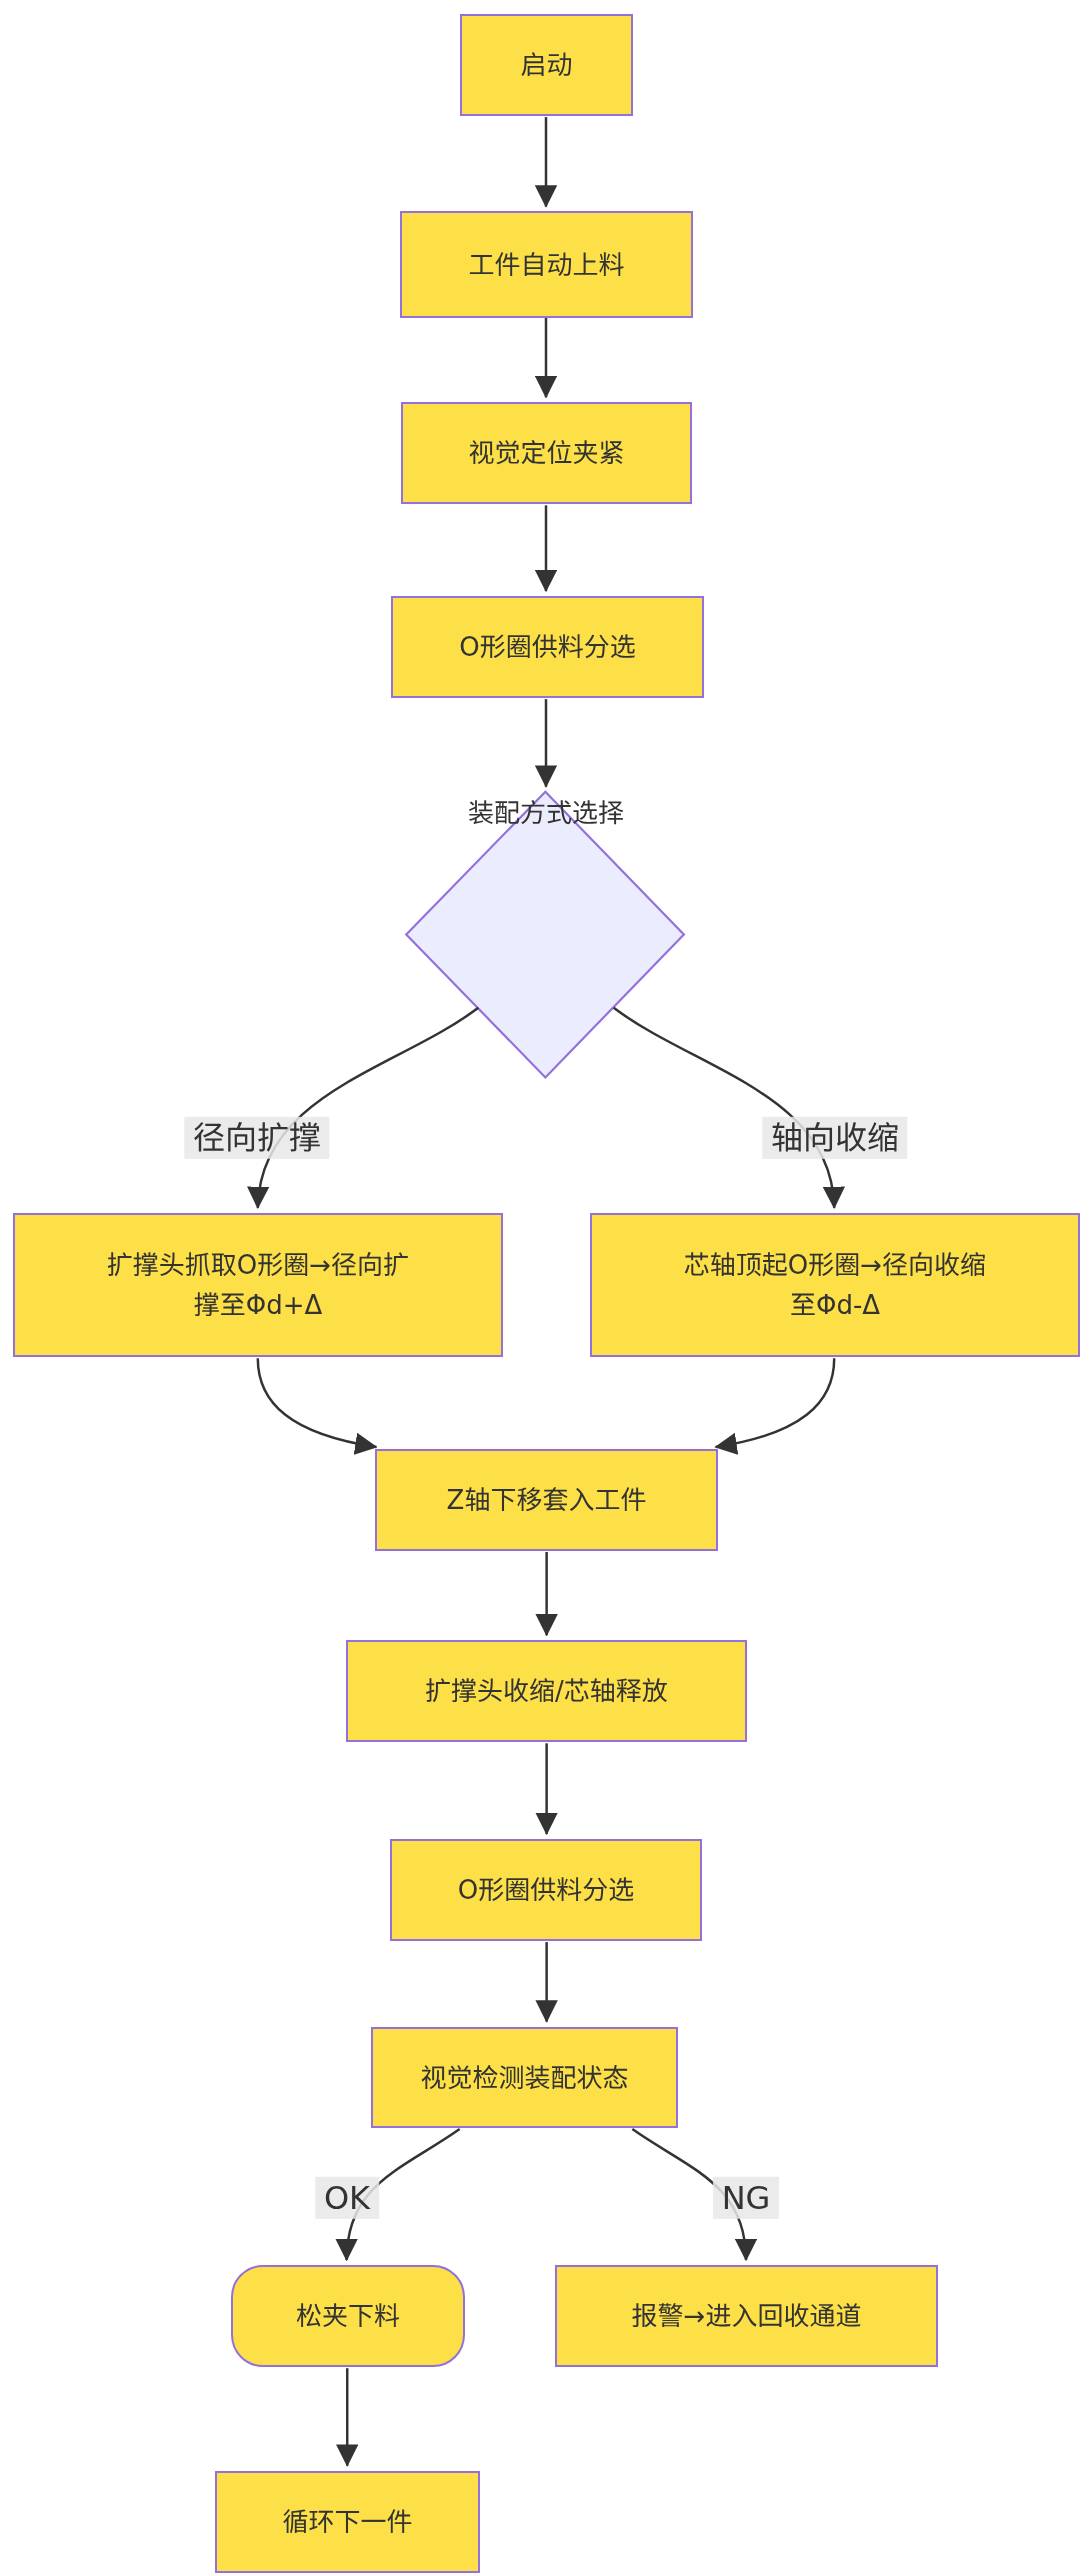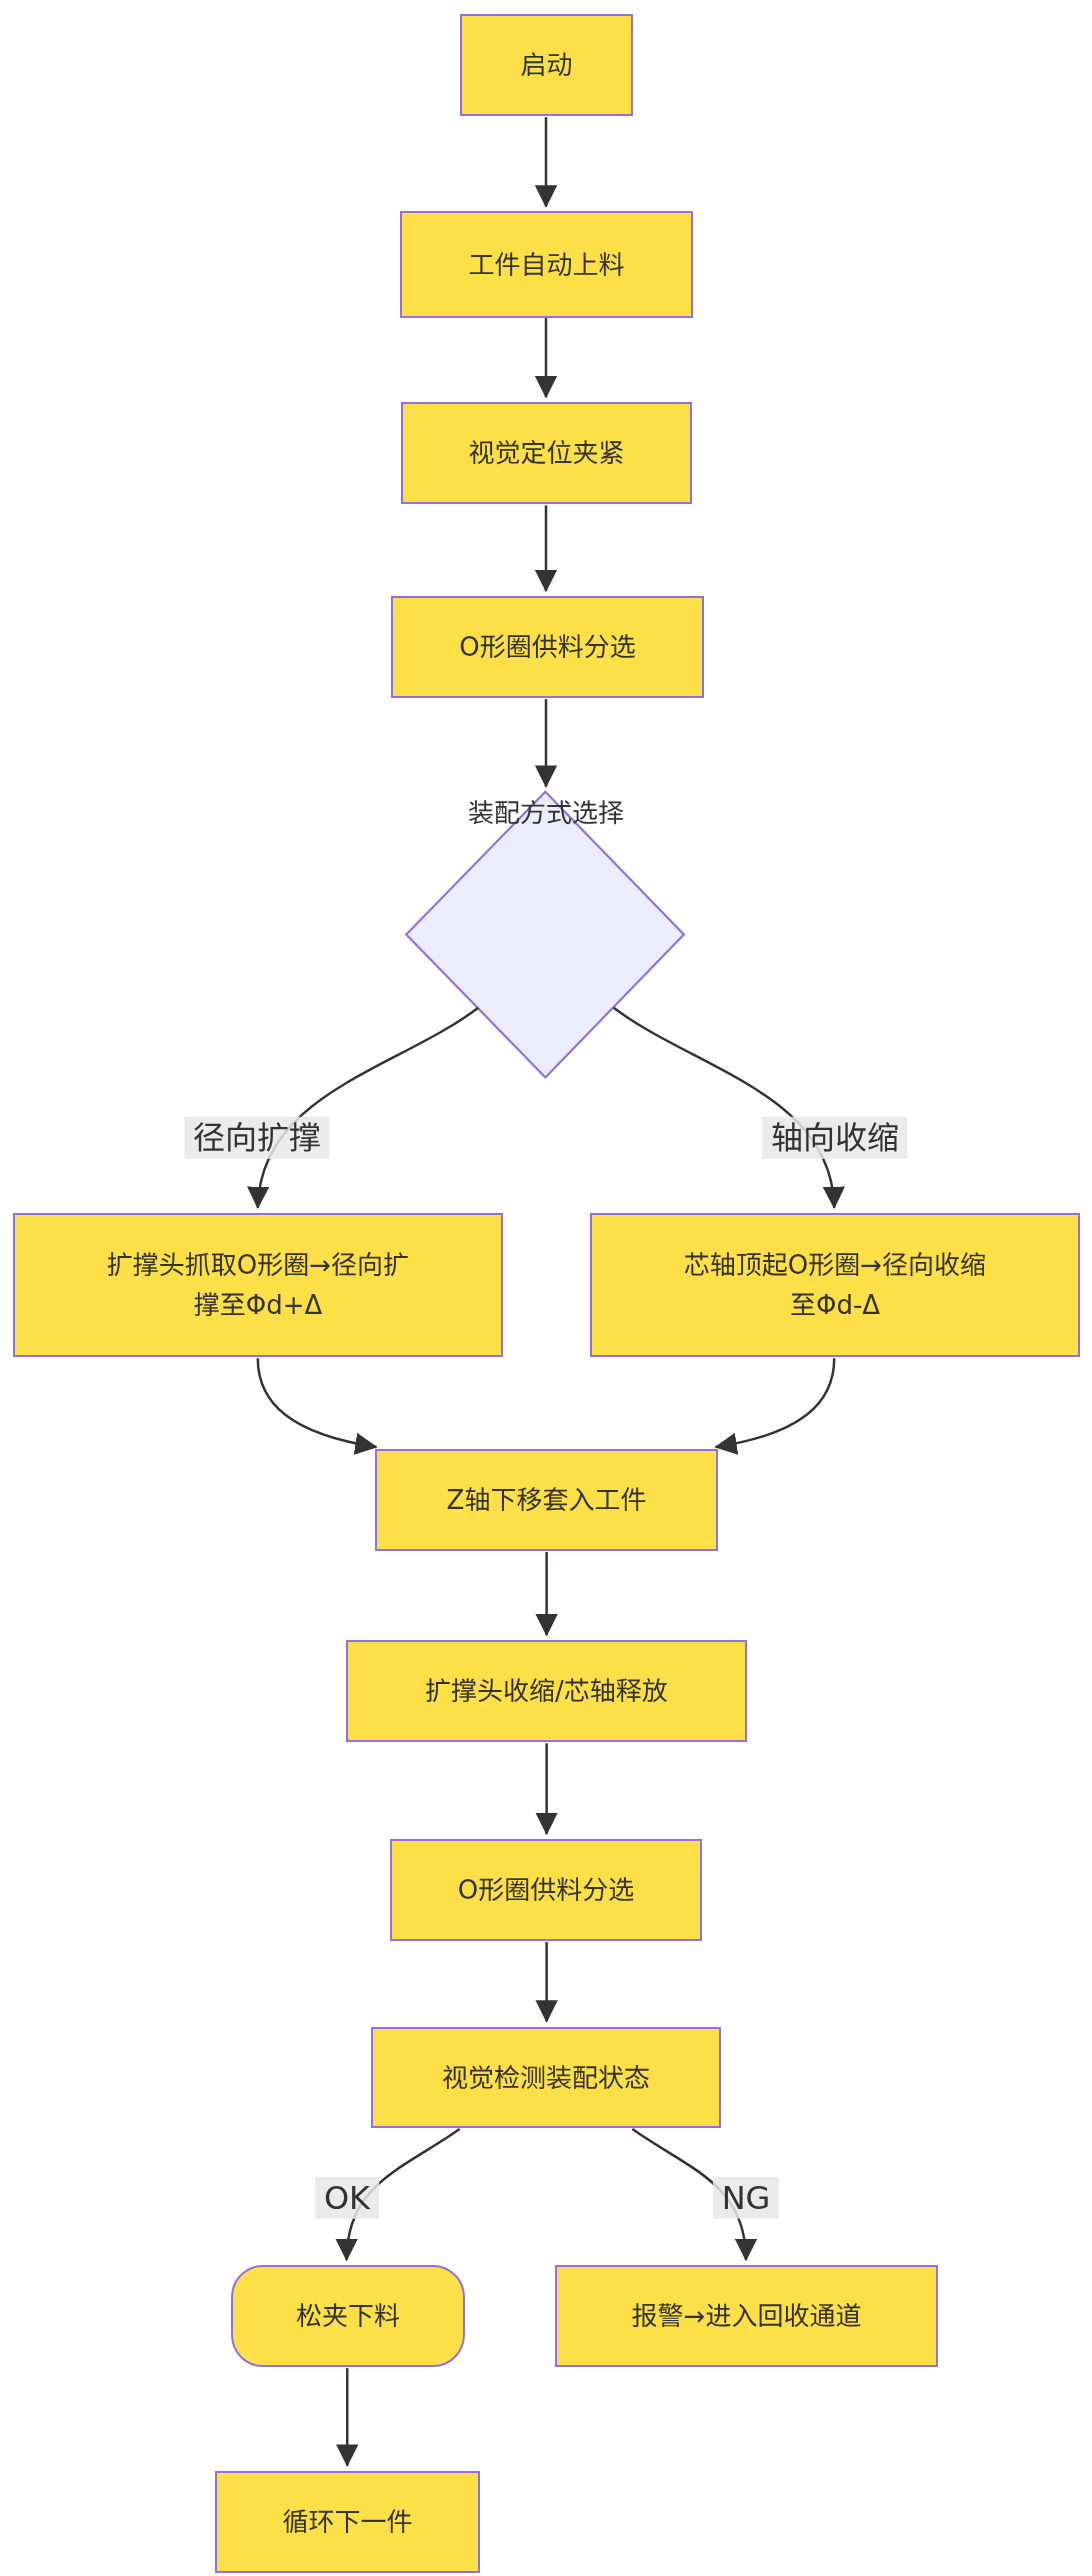--- a/index.html
+++ b/index.html
@@ -45,21 +45,21 @@
   #n-start        {left:460px; top:13.7px;   width:173px; height:102px;}
   #n-auto-load    {left:400px; top:211px;  width:293px; height:107px;}
   #n-vision-clamp {left:401px; top:402px;  width:291px; height:102px;}
   #n-oring-feed   {left:391px; top:596px;  width:313px; height:102px;}
   #n-method-select{left:406px; top:792px; width:280px; height:286px;}
   #n-radial-expand{left:13px;  top:1213px; width:490px; height:144px;}
   #n-axial-shrink {left:590px; top:1213px; width:490px; height:144px;}
   #n-z-insert     {left:375px; top:1449px; width:343px; height:102px;}
   #n-head-release {left:346px; top:1640px; width:401px; height:102px;}
   #n-snap-groove  {left:390px; top:1839px; width:312px; height:102px;}
-  #n-vision-inspect{left:371px;top:2027px; width:350px; height:101px;}
+  #n-vision-inspect{left:371px;top:2027px; width:307px; height:101px;}
   #n-unclamp      {left:231px; top:2265px; width:234px; height:102px;border-radius:32px;}
   #n-alarm        {left:555px; top:2265px; width:383px; height:102px;}
   #n-cycle-next   {left:215px; top:2471px; width:265px; height:102px;}
   
   #l-radial{left:257px;  top:1138px;}
   #l-axial {left:835px; top:1138px;}
   #l-ok    {left:347px;  top:2198px;}
   #l-ng    {left:746px; top:2198px;}
 </style>
 </head>

